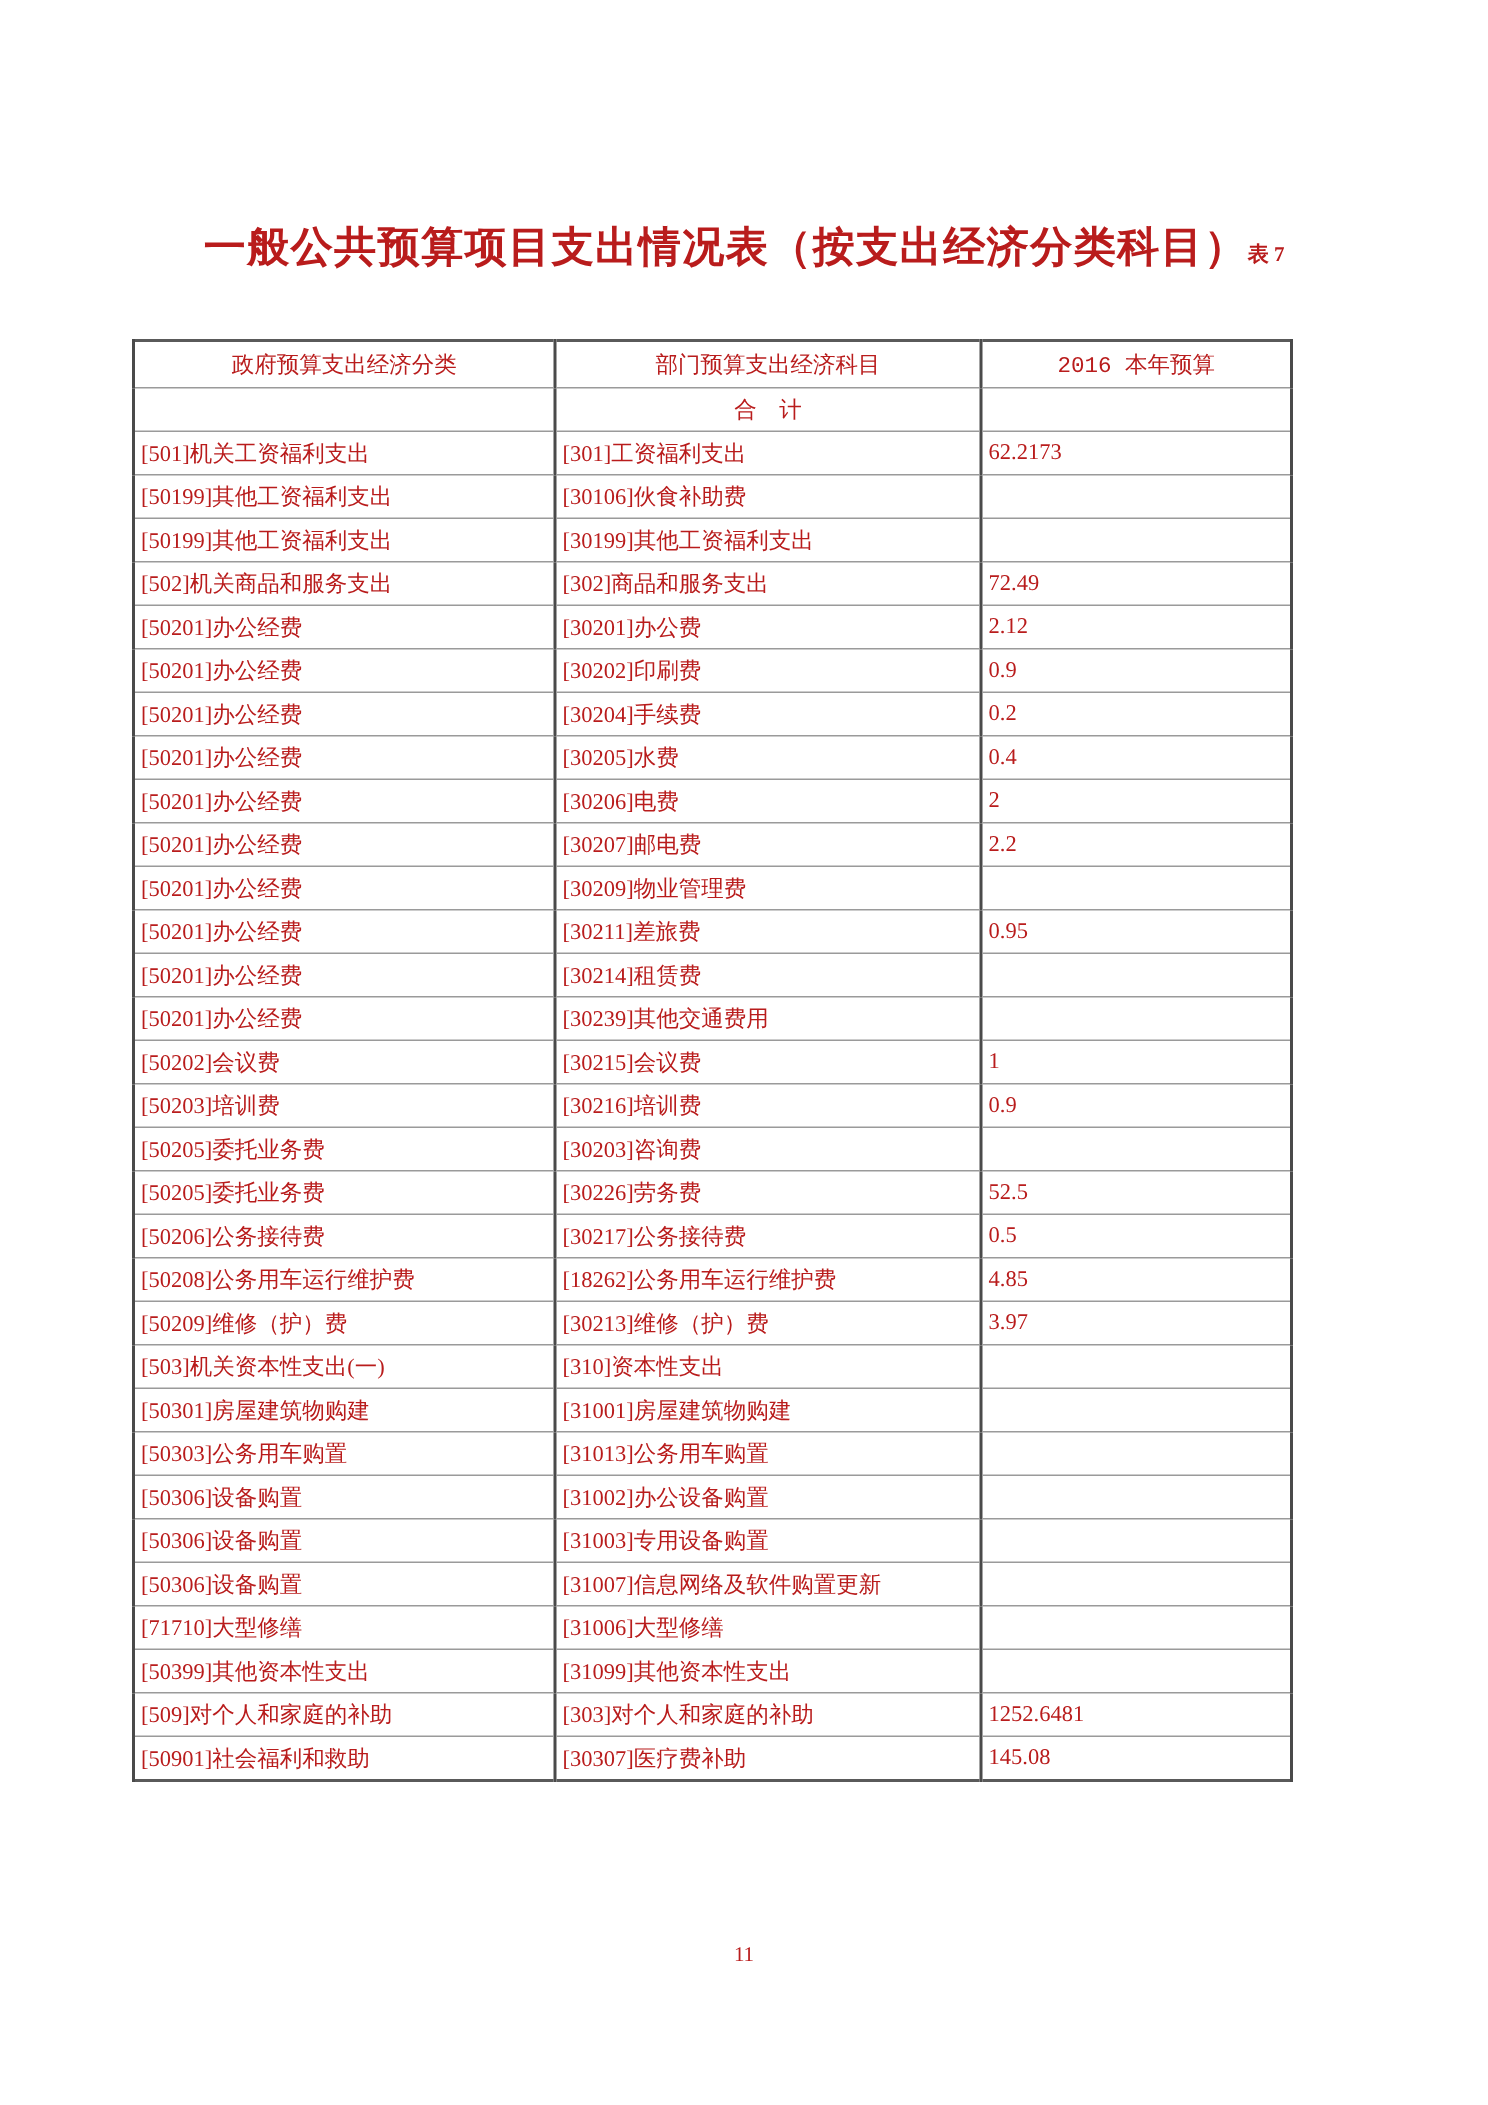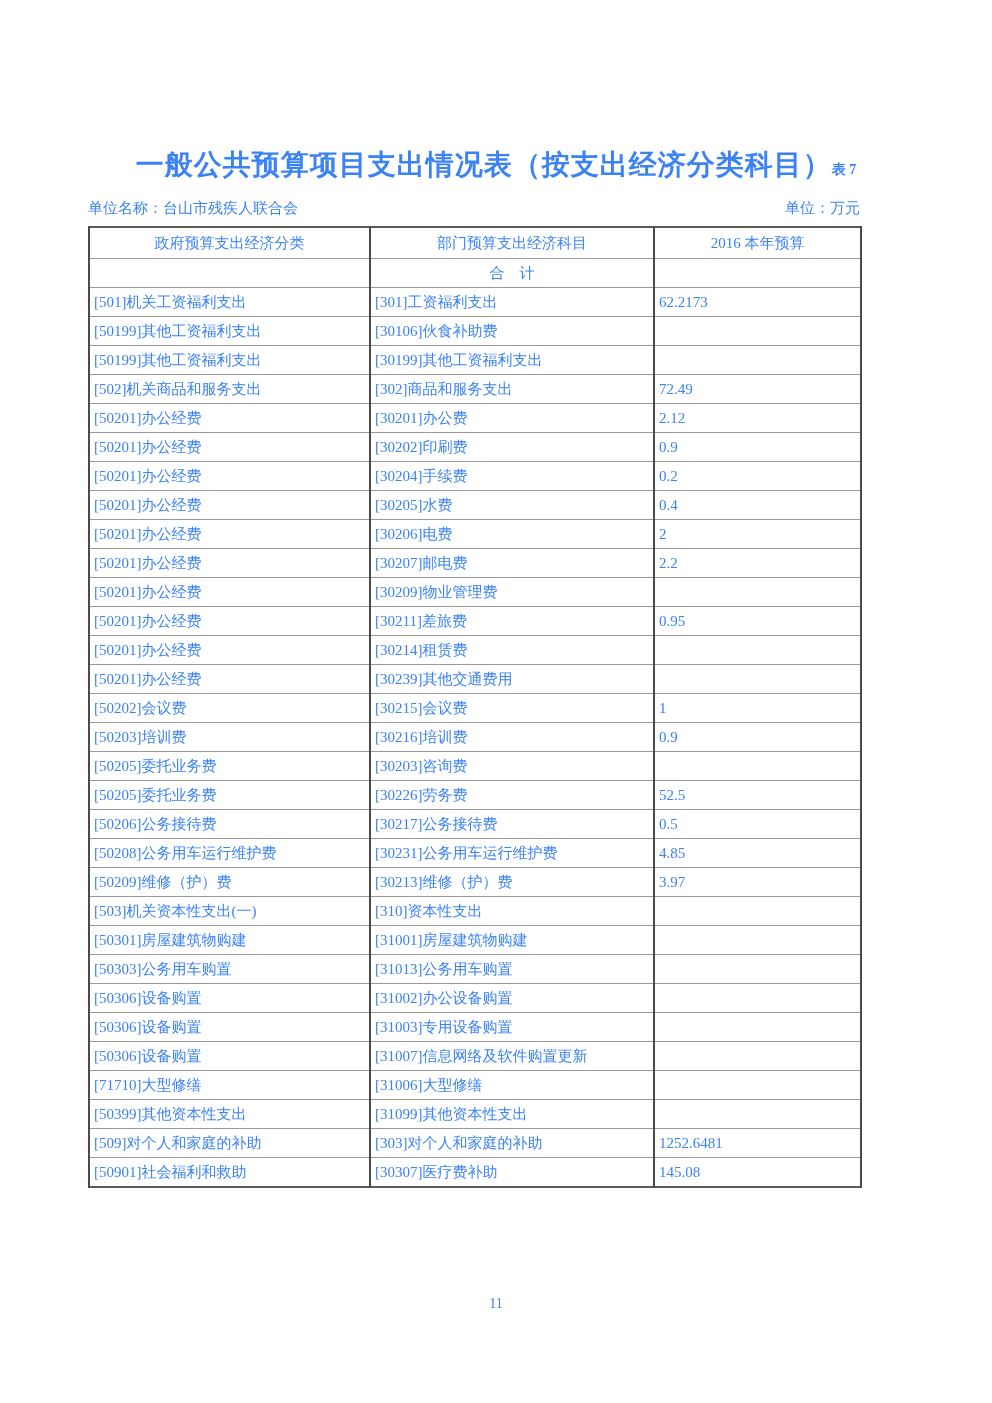--- a/index.html
+++ b/index.html
@@ -6,21 +6,21 @@
     margin: 0;
     padding: 0;
     background: #ffffff;
   }
   .page {
     position: relative;
     width: 992px;
     height: 1403px;
     background: #ffffff;
     font-family: "Liberation Serif", "DejaVu Serif", serif;
-    color: #3b82f6;
+    color: #b91c1c;
     overflow: hidden;
   }
   .title {
     position: absolute;
     top: 146px;
     left: 0;
     width: 100%;
     text-align: center;
     font-size: 28px;
     font-weight: bold;
@@ -64,20 +64,21 @@
     border-right: 2px solid #4a4a4a;
     height: 28px;
     padding: 0 4px;
     font-weight: normal;
     overflow: hidden;
     white-space: nowrap;
   }
   table.budget thead th {
     text-align: center;
     height: 30px;
+    font-family: Liberation Mono, monospace;
   }
   td.cell-left { text-align: left; }
   td.indent { padding-left: 18px; }
   td.num { text-align: left; font-family: "Liberation Serif", "DejaVu Serif", serif; }
   td.total-cell { text-align: center; }
   .page-number {
     position: absolute;
     top: 1296px;
     left: 0;
     width: 100%;
@@ -85,24 +86,20 @@
     font-size: 14px;
   }
 </style>
 </head>
 <body>
 
 <div class="page">
 
   <h1 class="title"><span>一般公共预算项目支出情况表（按支出经济分类科目）</span><span class="title-suffix">表 7</span></h1>
 
-  <div class="meta">
-    <span>单位名称：台山市残疾人联合会</span>
-    <span>单位：万元</span>
-  </div>
 
   <table class="budget">
     <colgroup>
       <col class="c1">
         <col class="c2">
         <col class="c3">
     </colgroup>
     <thead>
       <tr>
         <th>政府预算支出经济分类</th>
@@ -208,21 +205,21 @@
           <td class="cell-left indent">[30226]劳务费</td>
           <td class="num">52.5</td>
         </tr>
         <tr>
           <td class="cell-left indent">[50206]公务接待费</td>
           <td class="cell-left indent">[30217]公务接待费</td>
           <td class="num">0.5</td>
         </tr>
         <tr>
           <td class="cell-left indent">[50208]公务用车运行维护费</td>
-          <td class="cell-left indent">[30231]公务用车运行维护费</td>
+          <td class="cell-left indent">[18262]公务用车运行维护费</td>
           <td class="num">4.85</td>
         </tr>
         <tr>
           <td class="cell-left indent">[50209]维修（护）费</td>
           <td class="cell-left indent">[30213]维修（护）费</td>
           <td class="num">3.97</td>
         </tr>
         <tr>
           <td class="cell-left">[503]机关资本性支出(一)</td>
           <td class="cell-left">[310]资本性支出</td>

